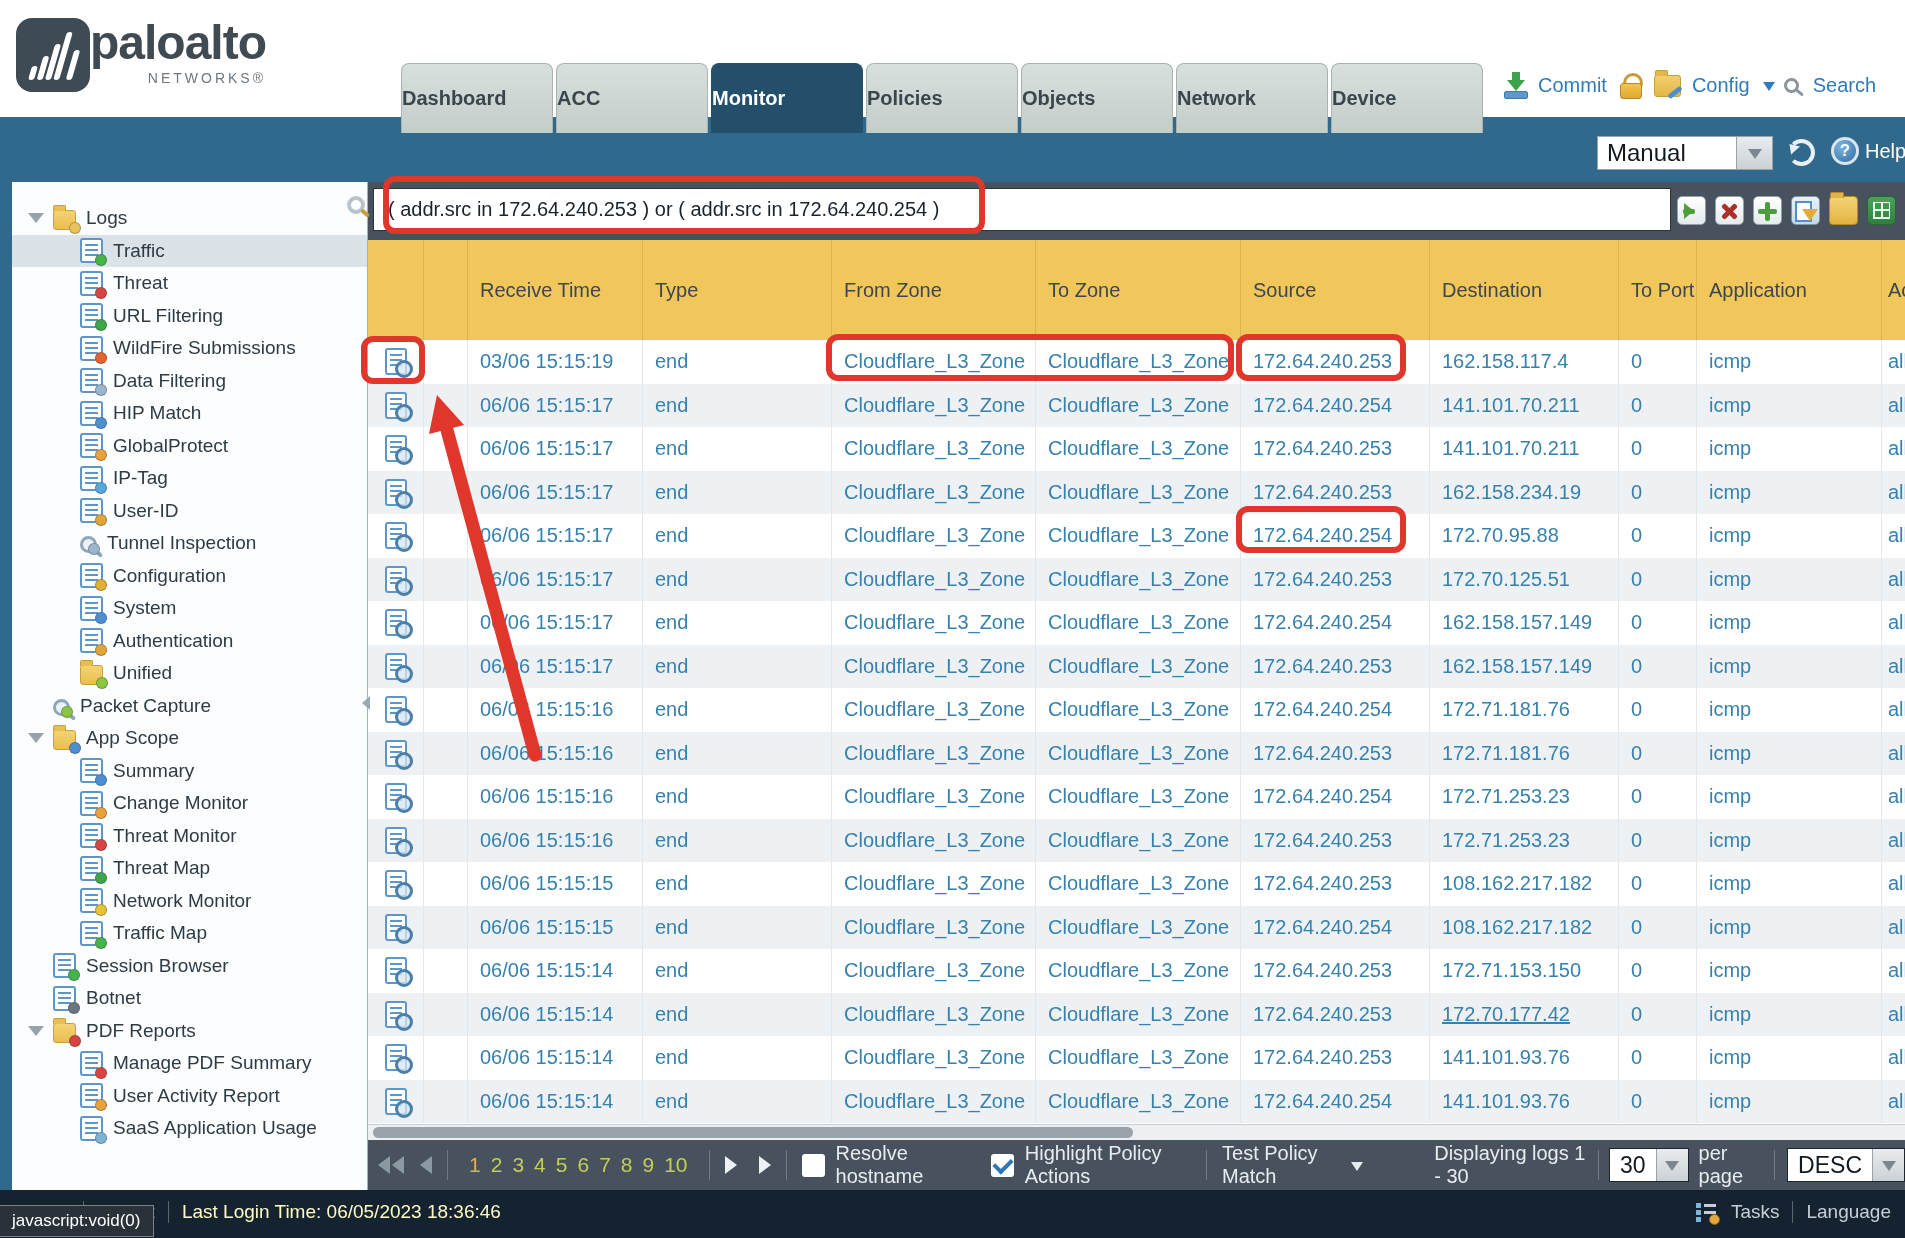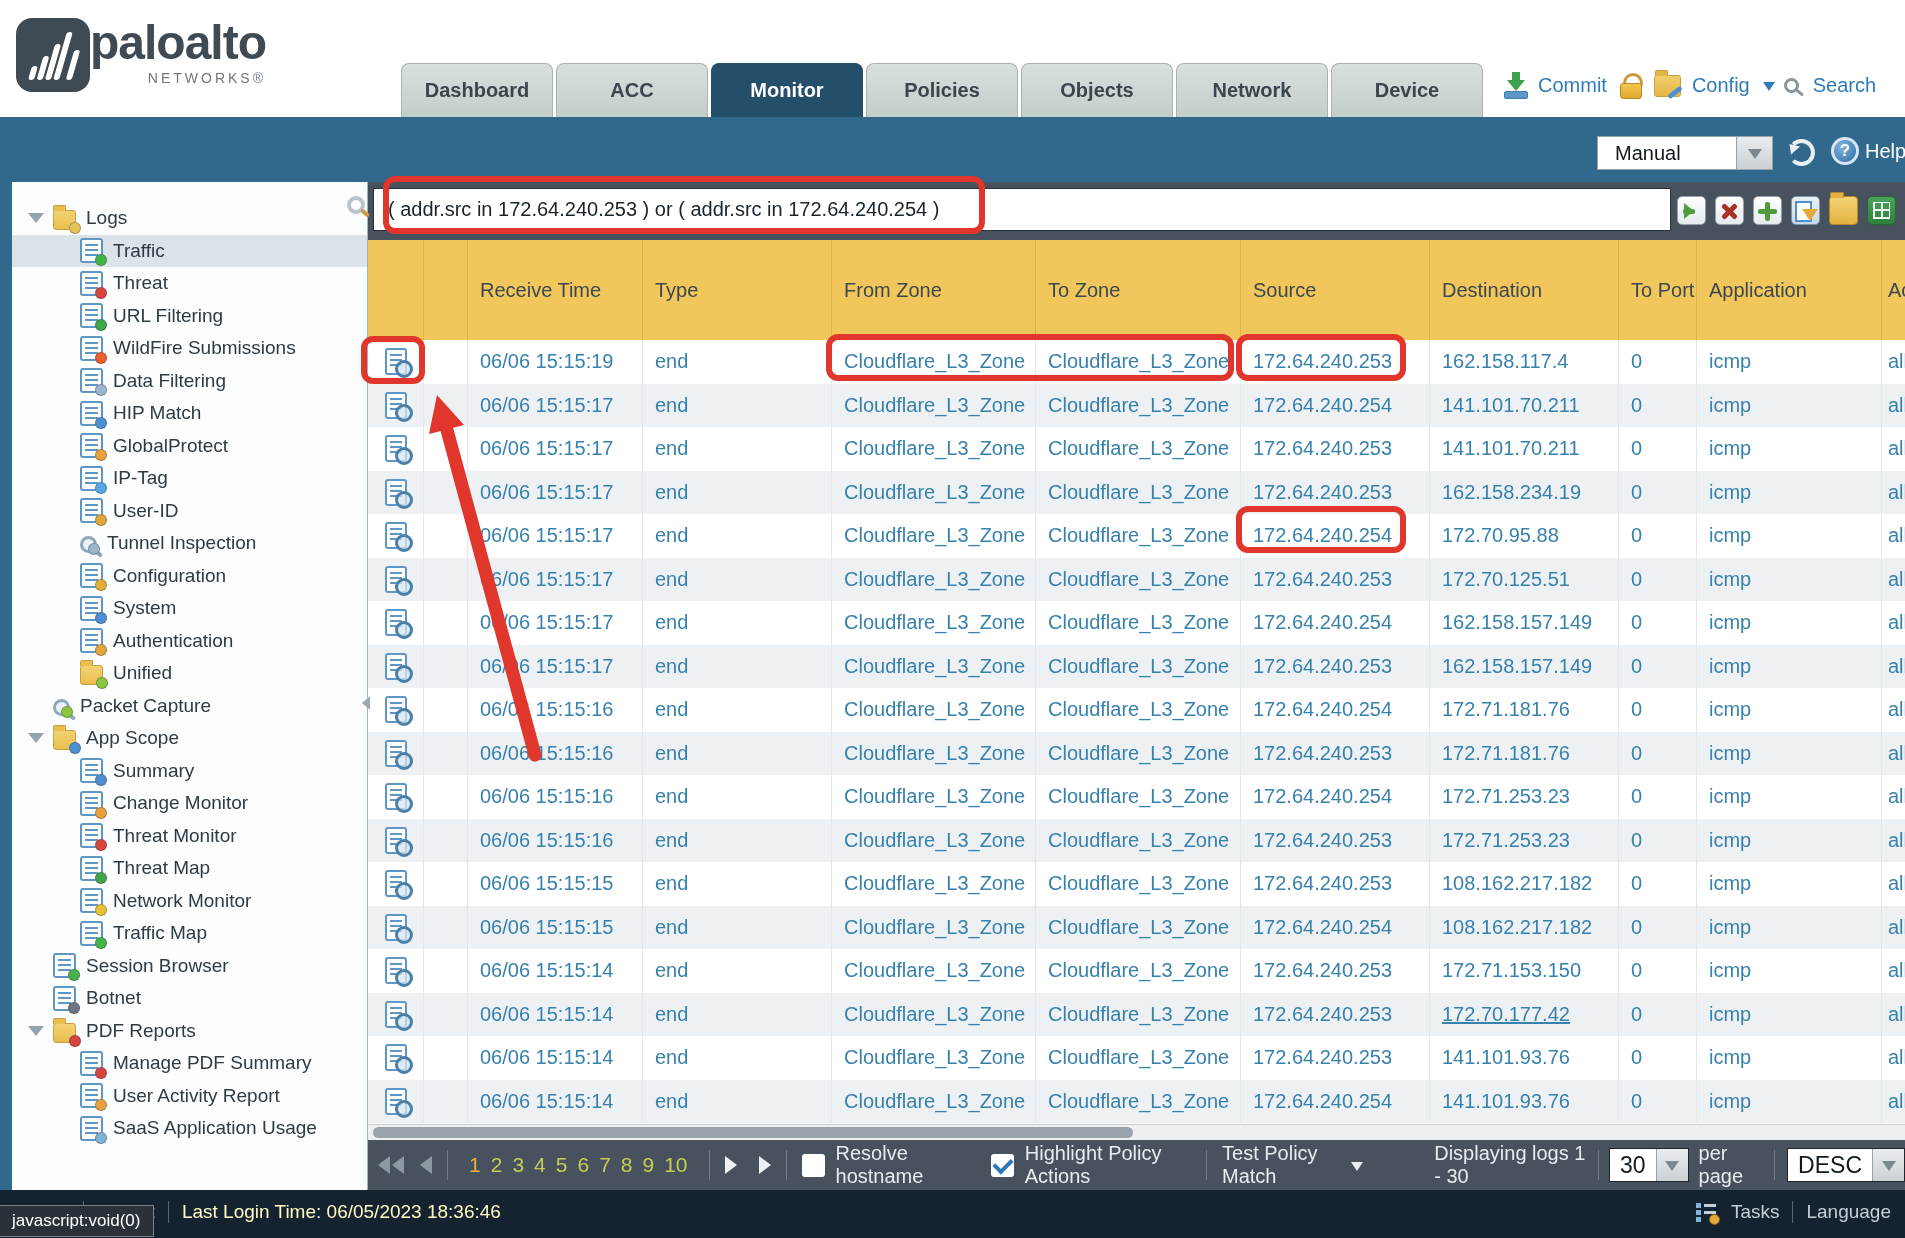--- a/index.html
+++ b/index.html
@@ -11,41 +11,41 @@
   .logo{position:absolute;left:16px;top:18px;display:flex;align-items:flex-start}
   .logo-mark{width:74px;height:74px;background:#3E4A54;border-radius:16px;display:flex;align-items:flex-end;justify-content:center;gap:4px;padding:12px 10px;transform:rotate(0deg)}
   .logo-mark i{display:block;width:6px;background:#fff;border-radius:3px;transform:skewX(-16deg)}
   .logo-mark i:nth-child(1){height:14px}.logo-mark i:nth-child(2){height:24px}
   .logo-mark i:nth-child(3){height:36px}.logo-mark i:nth-child(4){height:48px}
   .logo-mark i:nth-child(5){height:30px}
   .logo-name{font-size:48px;line-height:1.05;color:#3F4A53;font-weight:600;letter-spacing:-1px}
   .logo-sub{font-size:14px;color:#6E777E;letter-spacing:3px;text-align:right;margin-top:2px}
 
   .tabs{position:absolute;left:401px;top:63px;display:flex;gap:3px}
-  .tab{width:152px;height:54px;display:flex;align-items:center;justify-content:center;font-size:20px;font-weight:600;color:#3A464D;background:linear-gradient(#D8E0DD,#C3CDCA);border:1px solid #A8B3B0;border-bottom:none;border-radius:8px 8px 0 0;cursor:pointer}
+  .tab{width:152px;height:70px;display:flex;align-items:center;font-size:20px;font-weight:600;color:#3A464D;background:linear-gradient(#D8E0DD,#C3CDCA);border:1px solid #A8B3B0;border-bottom:none;border-radius:8px 8px 0 0;cursor:pointer}
   .tab.active{background:#234F6B;color:#fff;border-color:#234F6B}
 
   .hdr-actions{position:absolute;left:1503px;top:72px;display:flex;align-items:center;gap:9px;font-size:20px;color:#2E7CB8}
   .commit-icon{position:relative;width:26px;height:27px}
   .commit-icon::before{content:"";position:absolute;left:9px;top:0;width:8px;height:9px;background:#3EA24C}
   .commit-icon::after{content:"";position:absolute;left:4px;top:8px;border:9px solid transparent;border-top:11px solid #3EA24C}
   .commit-icon .tray{position:absolute;left:1px;bottom:0;width:24px;height:8px;background:#5D98C8;border:1px solid #3D7CAD;border-radius:2px}
   .lock-icon{position:relative;width:21px;height:26px;margin:0 4px}
   .lock-icon::before{content:"";position:absolute;left:3px;top:0;width:14px;height:14px;border:3px solid #C89A36;border-radius:50%}
   .lock-icon::after{content:"";position:absolute;left:0;bottom:0;width:20px;height:14px;background:linear-gradient(#F3C54F,#DFA92F);border:1px solid #B8892B;border-radius:3px}
   .config-icon{position:relative;width:27px;height:22px;background:linear-gradient(#F2CF6F,#E4B647);border:1px solid #C79F3D;border-radius:3px;margin-right:2px}
   .config-icon::before{content:"";position:absolute;top:-6px;left:0;width:11px;height:5px;background:#E4B647;border:1px solid #C79F3D;border-bottom:none;border-radius:2px 2px 0 0}
   .config-icon .wrench{position:absolute;right:-3px;bottom:1px;width:16px;height:5px;background:#4D8FD1;transform:rotate(-38deg);border-radius:3px}
   .caret-b{width:0;height:0;border:6px solid transparent;border-top:9px solid #2E7CB8;margin-top:8px;margin-left:4px}
   .search-icon{width:15px;height:15px;border:3px solid #8A95A0;border-radius:50%;position:relative;margin-right:5px}
   .search-icon::after{content:"";position:absolute;width:9px;height:3px;background:#8A95A0;right:-8px;bottom:-4px;transform:rotate(40deg);border-radius:2px}
 
   
   .refresh-select{position:absolute;left:1597px;top:136px;width:176px;height:34px;background:#fff;border:1px solid #98A2AA;display:flex;z-index:2}
-  .sel-txt{flex:1;font-size:20px;padding:4px 17px;color:#101820;display:flex;align-items:center}
+  .sel-txt{flex:1;font-size:24px;padding:4px 9px;color:#101820;display:flex;align-items:center}
   .sel-btn{width:36px;background:linear-gradient(#E9ECEE,#CBD1D5);border-left:1px solid #98A2AA;display:flex;align-items:center;justify-content:center;cursor:pointer}
   .dtri{width:0;height:0;border:7px solid transparent;border-top:10px solid #7C8890;margin-top:8px}
   .refresh-icon{position:absolute;left:1788px;top:139px;width:27px;height:27px;border:4px solid #E9F0F5;border-left-color:transparent;border-radius:50%;z-index:2}
   .refresh-icon::after{content:"";position:absolute;left:-9px;top:-4px;border:6px solid transparent;border-right:9px solid #E9F0F5;transform:rotate(48deg)}
   .help-wrap{position:absolute;left:1831px;top:137px;display:flex;align-items:center;gap:6px;color:#fff;font-size:20px;z-index:2}
   .help-icon{width:28px;height:28px;border-radius:50%;background:radial-gradient(circle at 35% 30%,#7FB3DC,#2E6DA3);border:3px solid #D7E6F2;color:#fff;display:flex;align-items:center;justify-content:center;font-size:17px;font-weight:bold}
   .help-icon::before{content:"?"}
 
   
   .sidebar{position:absolute;left:12px;top:182px;width:356px;height:1008px;background:#FBFDFE;border-right:1px solid #9FB3BF;overflow:hidden}
@@ -447,21 +447,21 @@
           <span>Action</span>
         </div>
       </div>
     <div class="tbody" id="tbody">
         <div class="row grid">
           <div class="cell icon-cell">
             <span class="detail-icon"></span>
           </div>
           <div class="cell"></div>
           <div class="cell">
-            <span>06/06 15:15:19</span>
+            <span>03/06 15:15:19</span>
           </div>
           <div class="cell">
             <span>end</span>
           </div>
           <div class="cell">
             <span>Cloudflare_L3_Zone</span>
           </div>
           <div class="cell">
             <span>Cloudflare_L3_Zone</span>
           </div>

